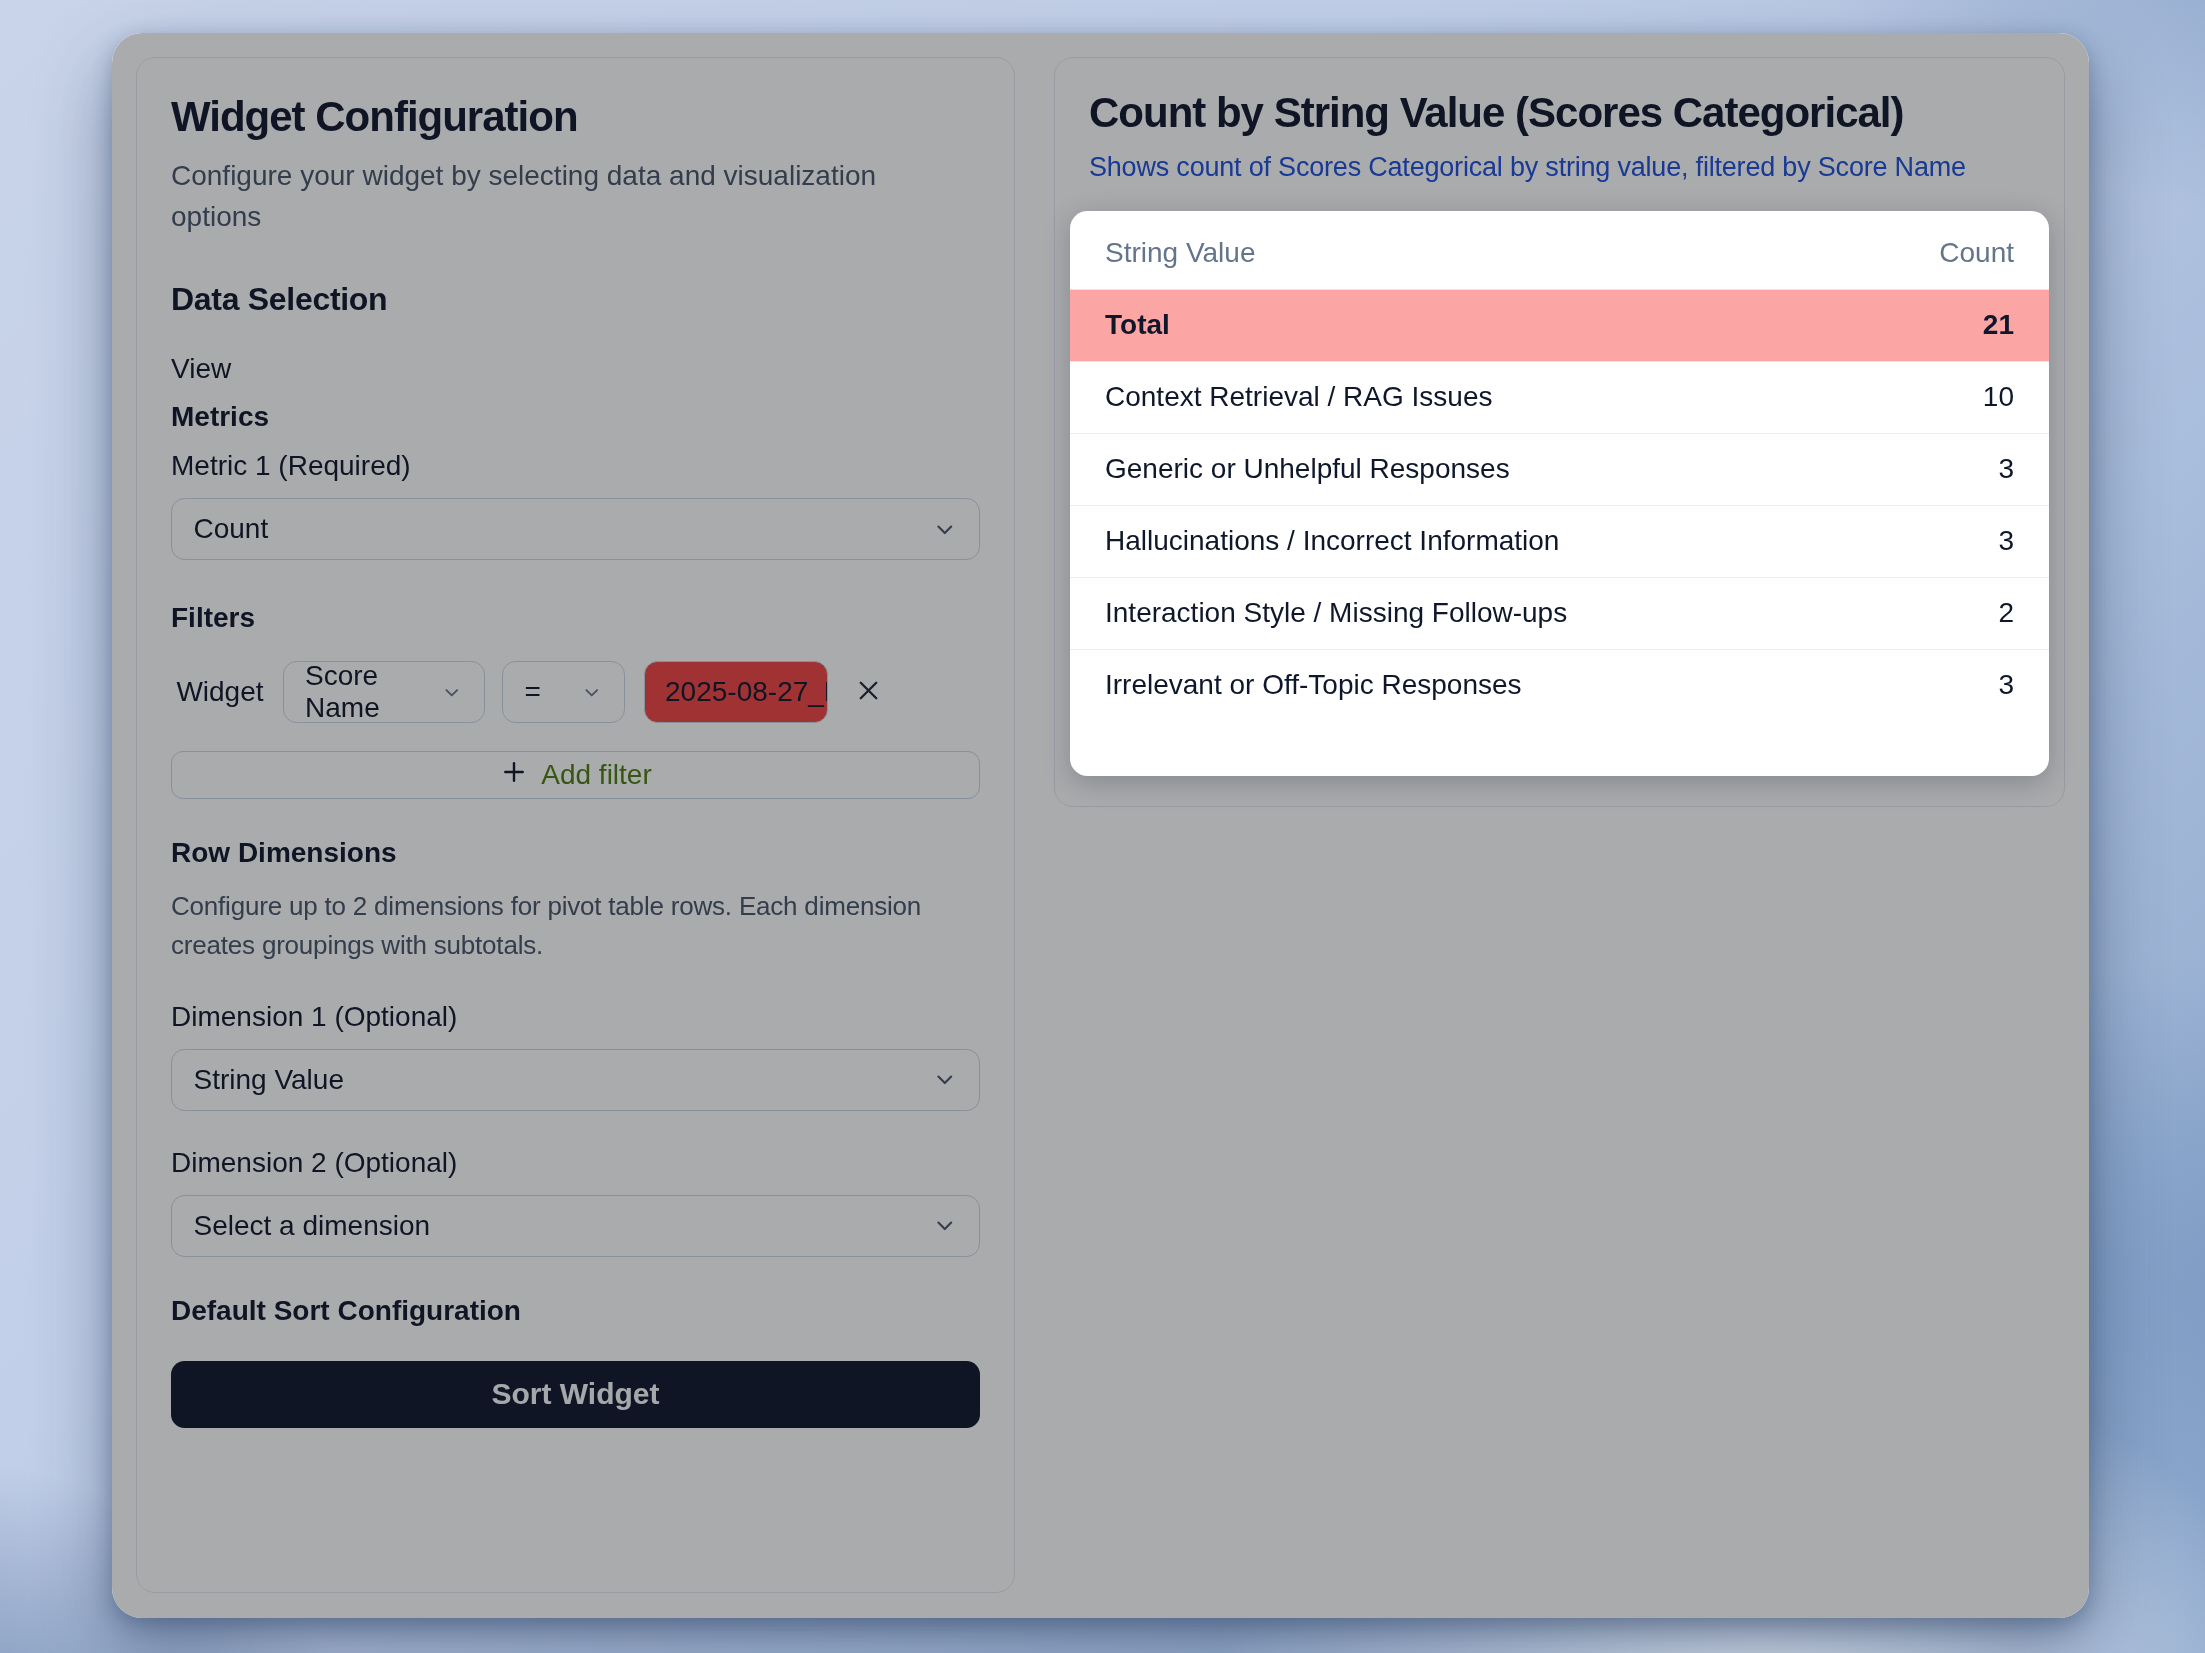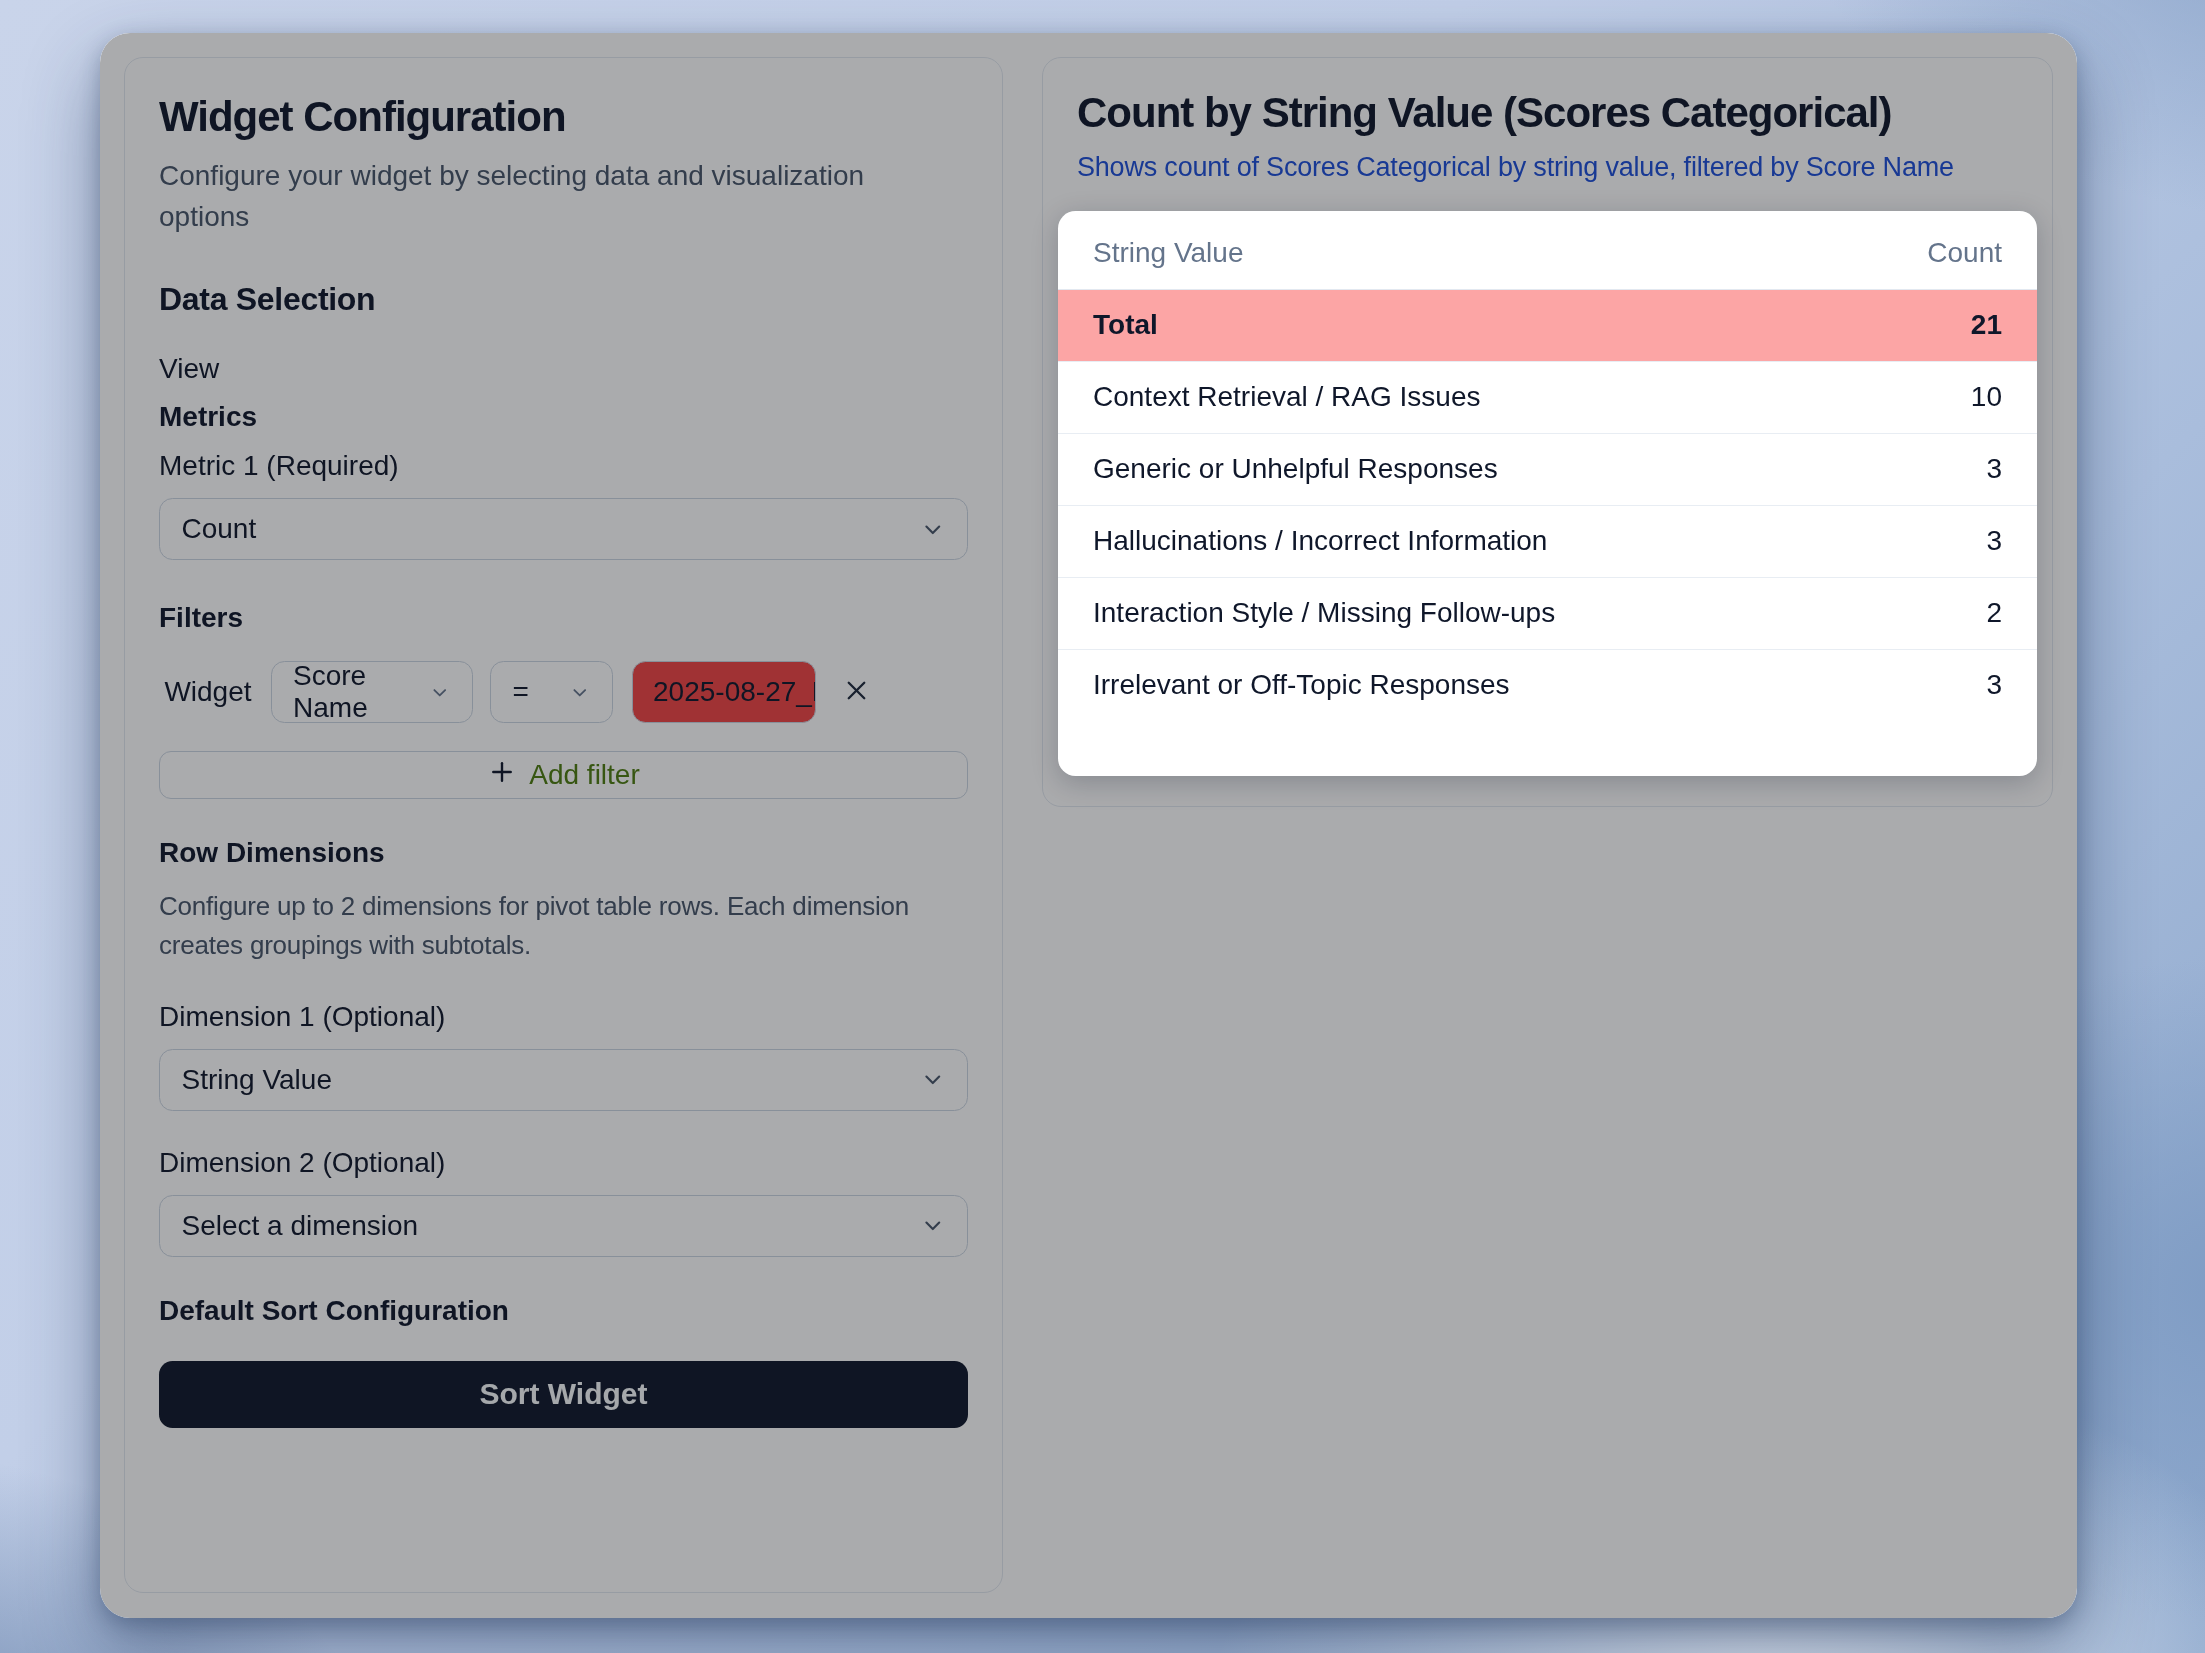--- a/index.html
+++ b/index.html
@@ -10,21 +10,21 @@
     background:
       radial-gradient(1010px 673px at 80% 104%, rgba(240,245,253,0.95), rgba(240,245,253,0) 55%),
       radial-gradient(942px 808px at -6% 118%, #42628f 0%, rgba(66,98,143,0) 62%),
       radial-gradient(1077px 740px at 108% -12%, #7e9ac2 0%, rgba(126,154,194,0) 58%),
       radial-gradient(808px 606px at 102% 78%, #7f9cc4 0%, rgba(127,156,196,0) 55%),
       linear-gradient(135deg, #c9d4ea 0%, #c2cfe8 38%, #a9bddc 68%, #8aa5ca 100%);
   }
 
   
   .window {
-    position:absolute; left:100px; top:33px; width:1977px; height:1585px;
+    position:absolute; left:112px; top:33px; width:1977px; height:1585px;
     background:#ffffff; border-radius:30px;
     box-shadow:0 34px 74px rgba(22,42,78,0.45), 0 6.7px 20px rgba(22,42,78,0.28);
     padding:24px; display:flex; align-items:flex-start; overflow:hidden;
   }
   .dim-overlay {
     position:absolute; inset:0; border-radius:30px;
     background:rgba(17,19,24,0.355); z-index:5; pointer-events:none;
   }
   .card {
     background:#ffffff; border:1.3px solid #e2e8f0; border-radius:19px;

